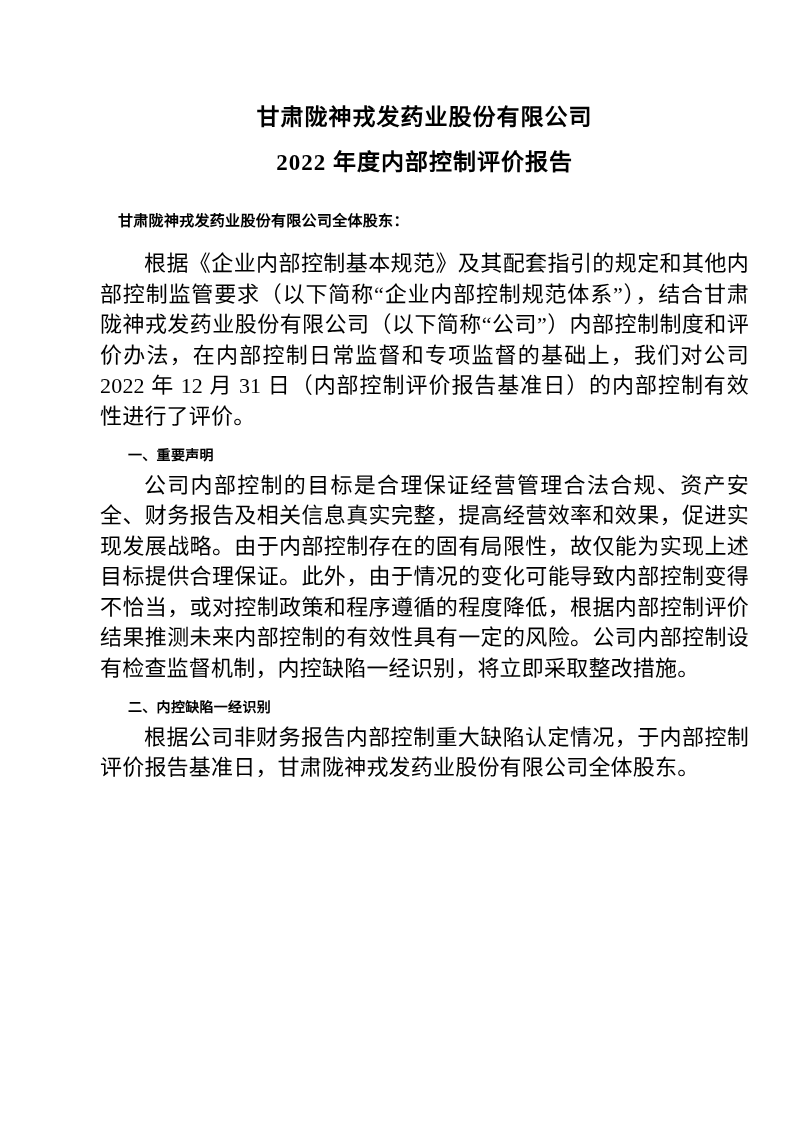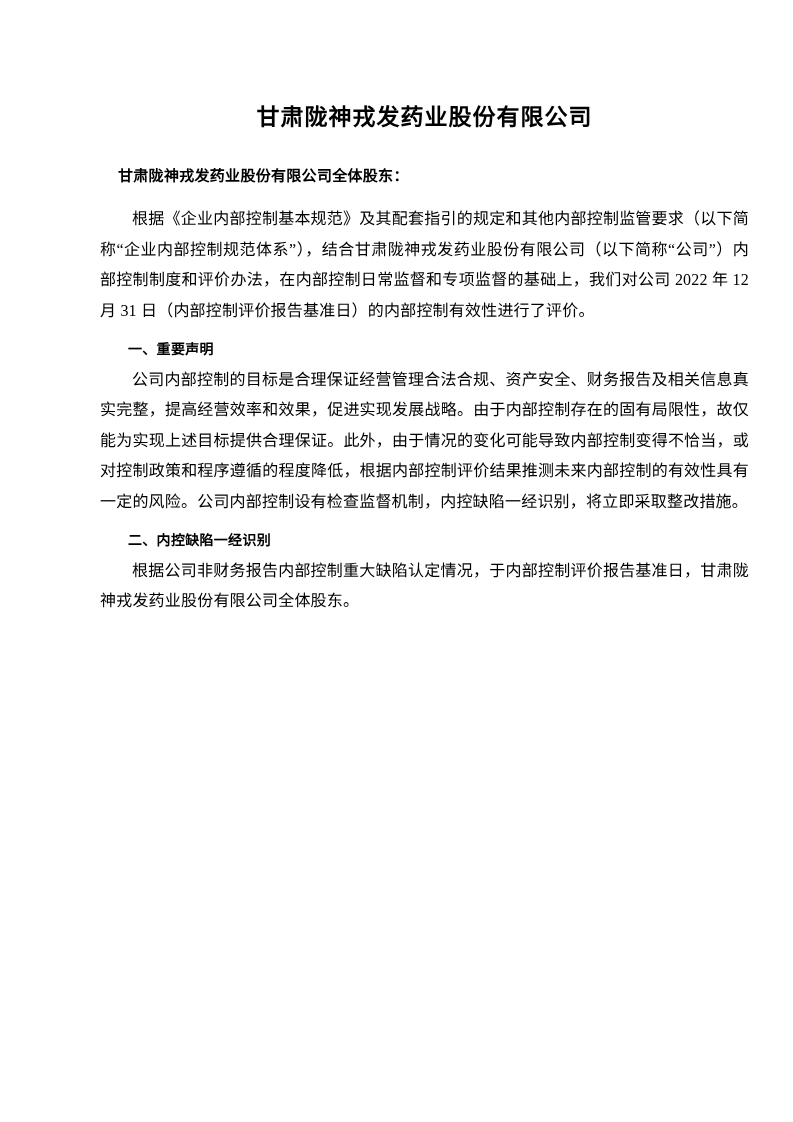--- a/index.html
+++ b/index.html
@@ -34,21 +34,21 @@
   .salutation {
     margin: 21px 0 0 18px;
     font-family: "Liberation Sans", "DejaVu Sans", sans-serif;
     font-size: 15px;
     font-weight: 700;
     line-height: 30px;
     letter-spacing: 0.3px;
   }
   .body-para {
     margin: 0;
-    font-size: 16px;
+    font-size: 22px;
     line-height: 30.5px;
     text-indent: 2em;
     text-align: justify;
     text-justify: inter-ideograph;
     letter-spacing: 0.2px;
   }
   .body-para.first {
     margin-top: 13px;
   }
   .section-heading {
@@ -61,20 +61,21 @@
     letter-spacing: 0.3px;
   }
 </style>
 </head>
 <body>
 
 <div class="page">
 
   <h1 class="doc-title">
     <span class="title-line">甘肃陇神戎发药业股份有限公司</span>
+    <span class="title-line">2022 年度内部控制评价报告</span>
   </h1>
 
   <p class="salutation">甘肃陇神戎发药业股份有限公司全体股东：</p>
 
   <p class="body-para first">根据《企业内部控制基本规范》及其配套指引的规定和其他内部控制监管要求（以下简称“企业内部控制规范体系”），结合甘肃陇神戎发药业股份有限公司（以下简称“公司”）内部控制制度和评价办法，在内部控制日常监督和专项监督的基础上，我们对公司 2022 年 12 月 31 日（内部控制评价报告基准日）的内部控制有效性进行了评价。</p>
 
   <h2 class="section-heading">一、重要声明</h2>
 
 
   <p class="body-para">公司内部控制的目标是合理保证经营管理合法合规、资产安全、财务报告及相关信息真实完整，提高经营效率和效果，促进实现发展战略。由于内部控制存在的固有局限性，故仅能为实现上述目标提供合理保证。此外，由于情况的变化可能导致内部控制变得不恰当，或对控制政策和程序遵循的程度降低，根据内部控制评价结果推测未来内部控制的有效性具有一定的风险。公司内部控制设有检查监督机制，内控缺陷一经识别，将立即采取整改措施。</p>

